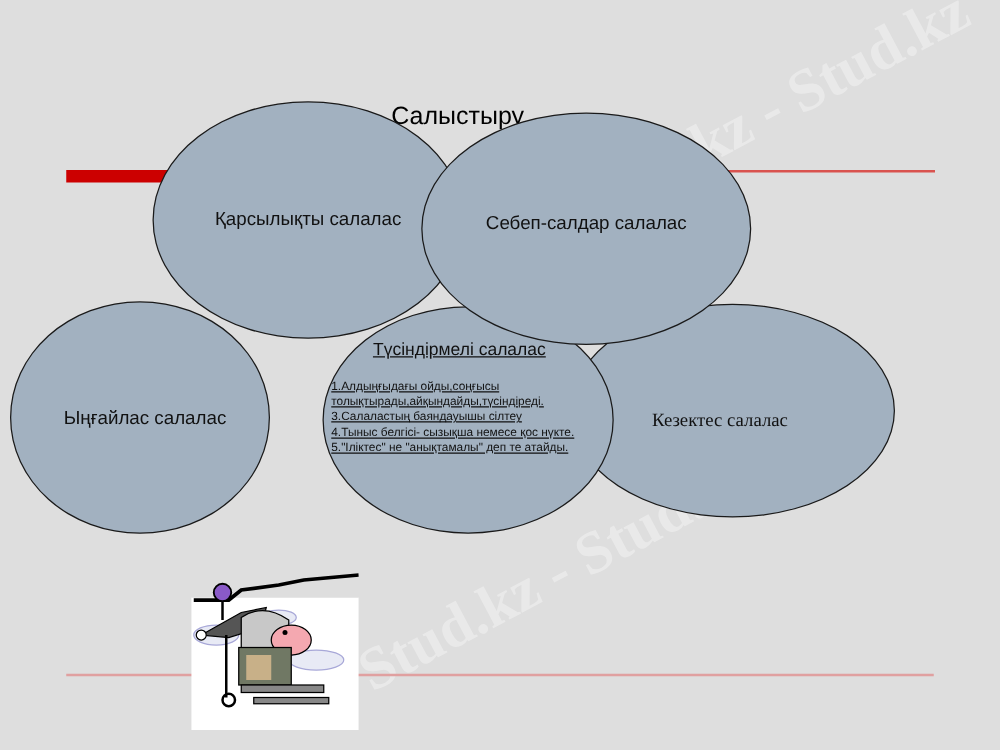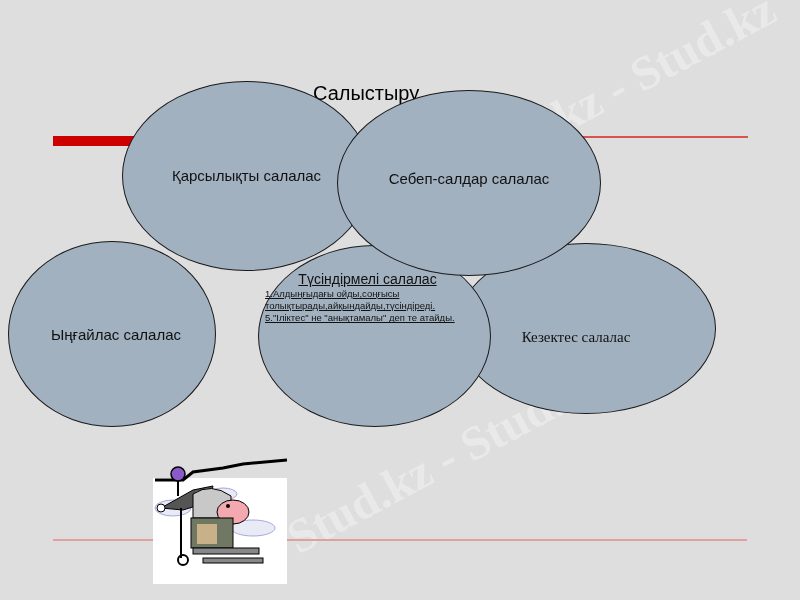--- a/index.html
+++ b/index.html
@@ -6,21 +6,21 @@
   body { width:800px; height:600px; background:#dedede; position:relative; overflow:hidden; font-family:"Liberation Sans", sans-serif; }
   .title { position:absolute; left:313px; top:36px; font-size:20px; color:#000;margin-top:46px; }
   .red-bar { position:absolute; left:53px; top:136px; width:120px; height:10px; background:#cc0000; }
   .red-line-top { position:absolute; left:560px; top:136px; width:188px; height:2px; background:#d9534f; }
   .red-line-bottom { position:absolute; left:53px; top:539px; width:694px; height:2px; background:#e0a0a0; }
   .ellipse { position:absolute; background:#a2b1c0; border:1.3px solid #1a1a1a; border-radius:50%; box-sizing:border-box; display:flex; align-items:center; justify-content:center; text-align:center; color:#111; }
   .label { font-size:15px; }
   .serif { font-family:"Liberation Serif", serif; font-size:15px; }
   .explain { flex-direction:column; justify-content:flex-start; align-items:flex-start; padding-top:25px; padding-left:6px; text-align:left;text-decoration:underline; }
   .explain-title { font-size:14px; align-self:center; margin-right:20px; line-height:16px; }
-  .explain-list { font-size:9.5px; line-height:12.2px; margin-top:1px; padding-left:0; }
+  .explain-list { font-size:9.5px; line-height:12.2px; margin-top:17px; padding-left:0; }
   .watermark { position:absolute; font-family:"Liberation Serif", serif; font-weight:bold; color:rgba(255,255,255,0.35); transform:rotate(-28deg); font-size:48px; pointer-events:none; }
   .clipart { position:absolute; left:153px; top:458px; width:134px; height:126px; }
 </style>
 </head>
 <body>
 
 <div class="watermark" style="left:440px;top:60px;">Stud.kz - Stud.kz</div>
 <div class="watermark" style="left:270px;top:430px;">Stud.kz - Stud.kz</div>
 
 <div class="title">Салыстыру.</div>
@@ -35,20 +35,22 @@
 
 <div class="ellipse" style="left:456px;top:243px;width:260px;height:171px;">
   <span class="serif" style="margin-left:-20px;margin-top:18px;">Кезектес салалас</span>
 </div>
 
 <div class="ellipse explain" style="left:258px;top:245px;width:233px;height:182px;">
   <div class="explain-title">Түсіндірмелі салалас</div>
   <div class="explain-list">
     <div>1.Алдыңғыдағы ойды,соңғысы</div>
     <div>толықтырады,айқындайды,түсіндіреді.</div>
+    <div>3.Салаластың баяндауышы сілтеу</div>
+    <div style="white-space:nowrap;">4.Тыныс белгісі- сызықша немесе қос нүкте.</div>
     <div style="white-space:nowrap;">5."Іліктес" не "анықтамалы" деп те атайды.</div>
   </div>
 </div>
 
 <div class="ellipse" style="left:122px;top:81px;width:249px;height:190px;">
   <span class="label" style="margin-top:-2px;">Қарсылықты салалас</span>
 </div>
 
 <div class="ellipse" style="left:337px;top:90px;width:264px;height:186px;">
   <span class="label" style="margin-top:-10px;">Себеп-салдар салалас</span>

